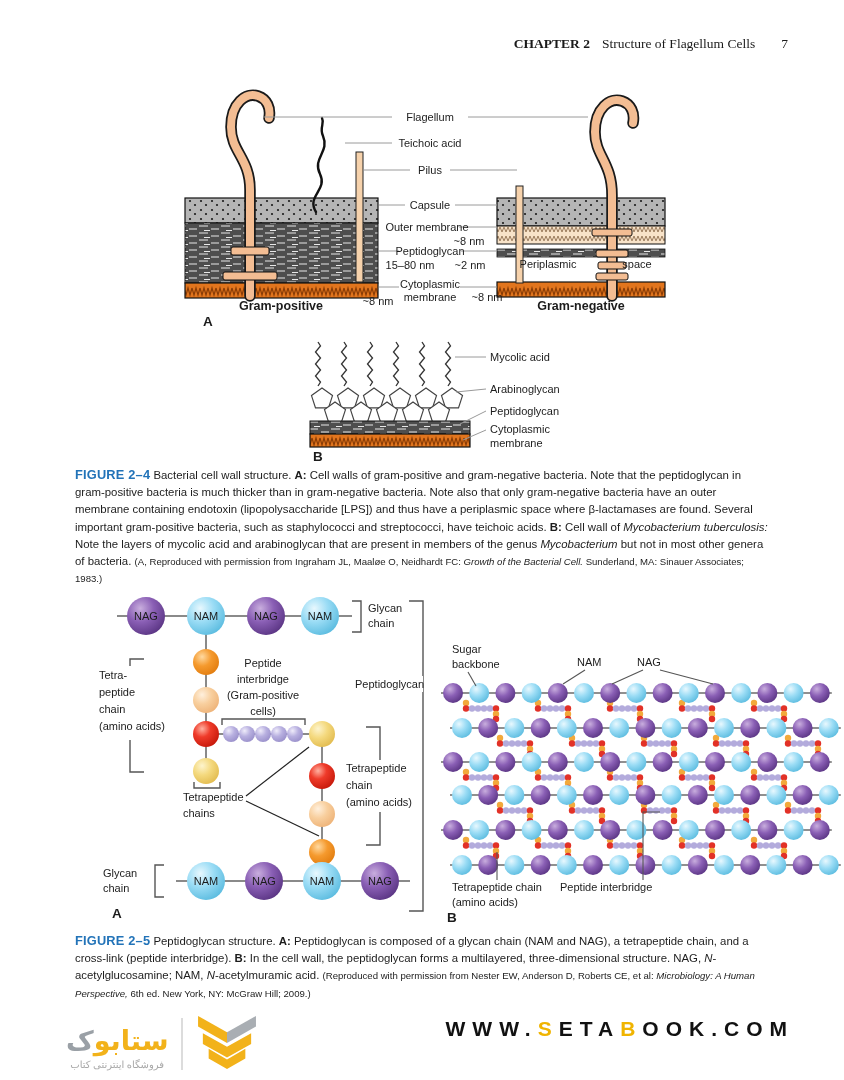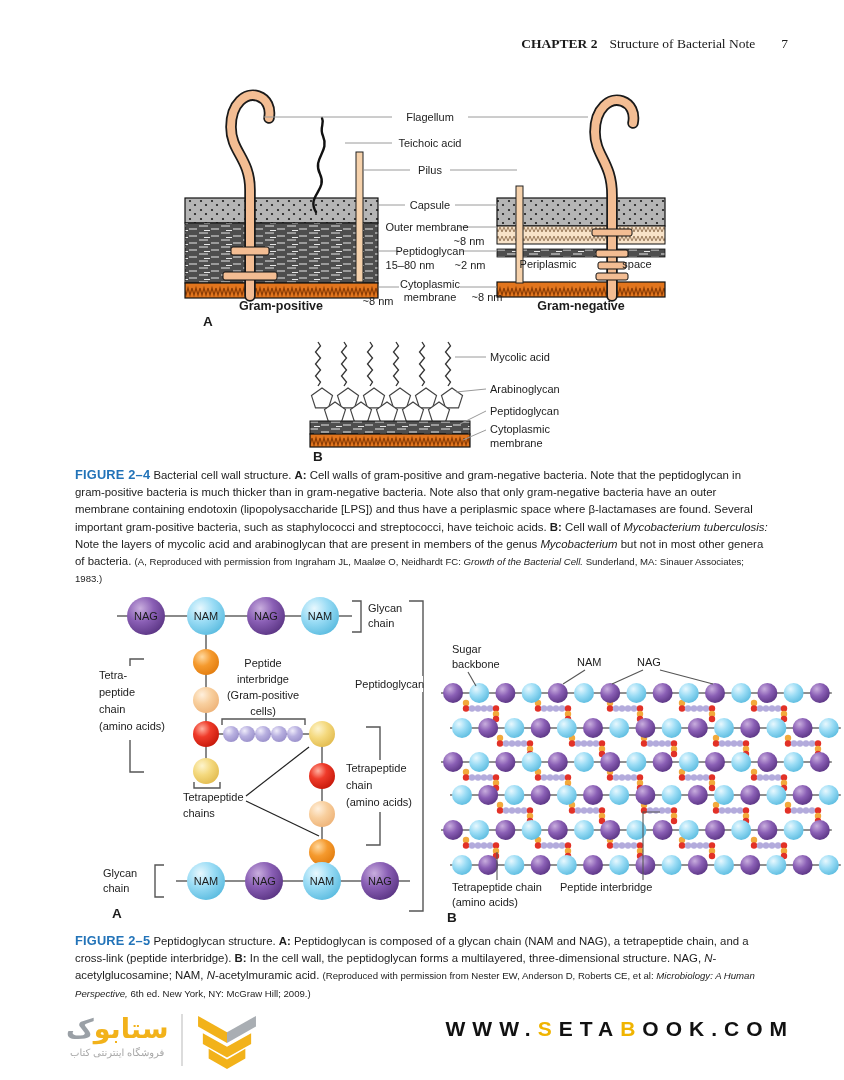--- a/index.html
+++ b/index.html
@@ -19,41 +19,41 @@
   .caption{position:absolute;left:75px;width:696px;font-size:11.4px;line-height:17.2px;
            color:#1c1c1c;}
   .caption-24{top:466px;}
   .caption-25{top:932px;}
   .seg-tag{color:#2273b8;font-weight:bold;font-size:12.8px;letter-spacing:.2px;margin-top:8px;}
   .seg-b{font-weight:bold;}
   .seg-i{font-style:italic;}
   .seg-small{font-size:9.6px;text-align:right;}
   .seg-accent{color:#f0b400;}
   
-  .footer-logo{position:absolute;left:66px;top:1014px;display:flex;align-items:flex-start;gap:13px;}
+  .footer-logo{position:absolute;left:66px;top:1014px;display:flex;align-items:flex-end;gap:13px;}
   .brand{text-align:center;}
   .brand-word{font-family:"DejaVu Sans",sans-serif;font-weight:bold;font-size:27px;line-height:1.1;}
   .brand-main{color:#f2b21a;}
   .brand-k{color:#9aa0a6;}
-  .brand-sub{font-family:Liberation Sans, sans-serif;font-size:10px;color:#a7a7a7;margin-top:3px;}
+  .brand-sub{font-family:Liberation Serif, serif;font-size:10px;color:#a7a7a7;margin-top:3px;}
   .divider{width:2px;height:52px;background:#dcdcdc;}
   .emblem{width:62px;height:56px;}
   .footer-right{position:absolute;right:12px;top:1012px;text-align:right;}
   .store-title{font-family:"DejaVu Sans",sans-serif;font-size:19px;font-weight:600;color:#222;}
   .site-url{margin-top:5px;margin-right:38px;font-size:21px;font-weight:bold;
             letter-spacing:7px;color:#111;font-family:"Liberation Sans",sans-serif;}
 </style>
 </head>
 <body>
 
 <div class="page">
 
   <div class="header">
     <span class="chapter">CHAPTER 2</span>
-    <span class="title">Structure of Bacterial Note</span>
+    <span class="title">Structure of Flagellum Cells</span>
     <span class="pagenum">7</span>
   </div>
 
   <svg class="overlay" width="844" height="1080" viewBox="0 0 844 1080">
     <defs>
       <pattern id="dots" width="11" height="9" patternUnits="userSpaceOnUse">
         <rect width="11" height="9" fill="#b5b5b5"></rect>
         <circle cx="3" cy="3" r="1.1" fill="#1a1a1a"></circle>
         <circle cx="8" cy="7" r="1.1" fill="#1a1a1a"></circle>
       </pattern>

